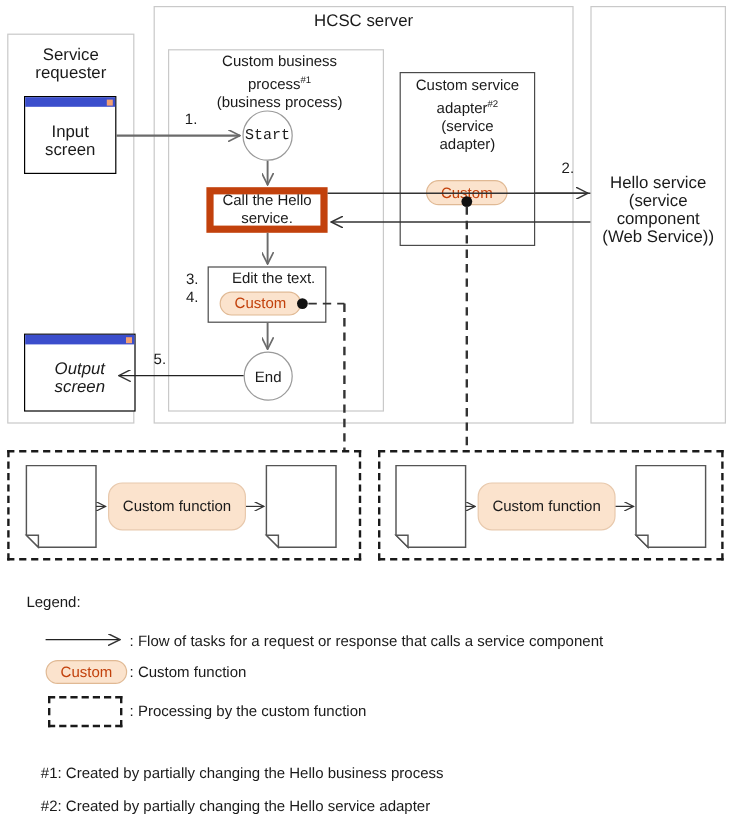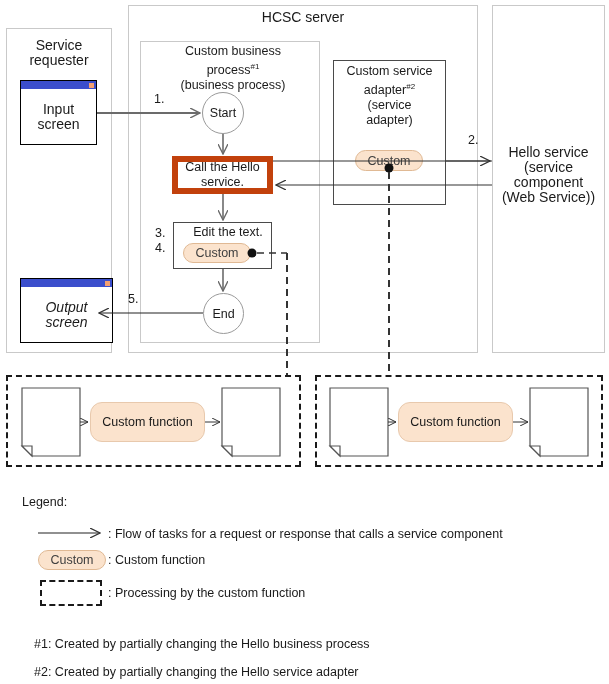--- a/index.html
+++ b/index.html
@@ -77,21 +77,21 @@
     display:flex; align-items:center; justify-content:center;
     font-size:12.5px;
   }
 
   
   .pill {
     background:#fbe3cd;
     border:1px solid #e0b994;
     border-radius:999px;
     display:flex; align-items:center; justify-content:center;
-    font-size:12.5px; color:#404040;
+    font-size:12.5px; color:#c2410c;
   }
 
   
   .rfunc {
     background:#fbe3cd;
     border:1px solid #e8c9ad;
     border-radius:12px;
     display:flex; align-items:center; justify-content:center;
     font-size:12.5px; color:#1a1a1a;
   }
@@ -156,21 +156,21 @@
   </div>
 
   <div class="abs screen-win" style="left:20px; top:278px; width:93px; height:65px;font-style:italic;">
     <div class="screen-title">
       <div class="btn"></div>
     </div>
     <div class="screen-body">Output
 screen</div>
   </div>
 
-  <div class="abs circle-node" style="left:202px; top:92px; width:42px; height:42px;">Start</div>
+  <div class="abs circle-node" style="left:202px; top:92px; width:42px; height:42px;font-family:Liberation Mono, monospace;">Start</div>
 
   <div class="abs circle-node" style="left:203px; top:293px; width:41px; height:41px;">End</div>
 
   <div class="abs thin-box ctext" style="left:172px; top:156px; width:101px; height:38px;">Call the Hello
 service.</div>
 
   <div class="abs hard-box" style="left:173px; top:222px; width:99px; height:47px;"></div>
   <div class="abs" style="left:173px; top:225px; width:110px; text-align:center; font-size:12.5px; line-height:15px;">Edit the text.</div>
   <div class="abs pill" style="left:183px; top:243px; width:68px; height:20px;">Custom</div>
 

